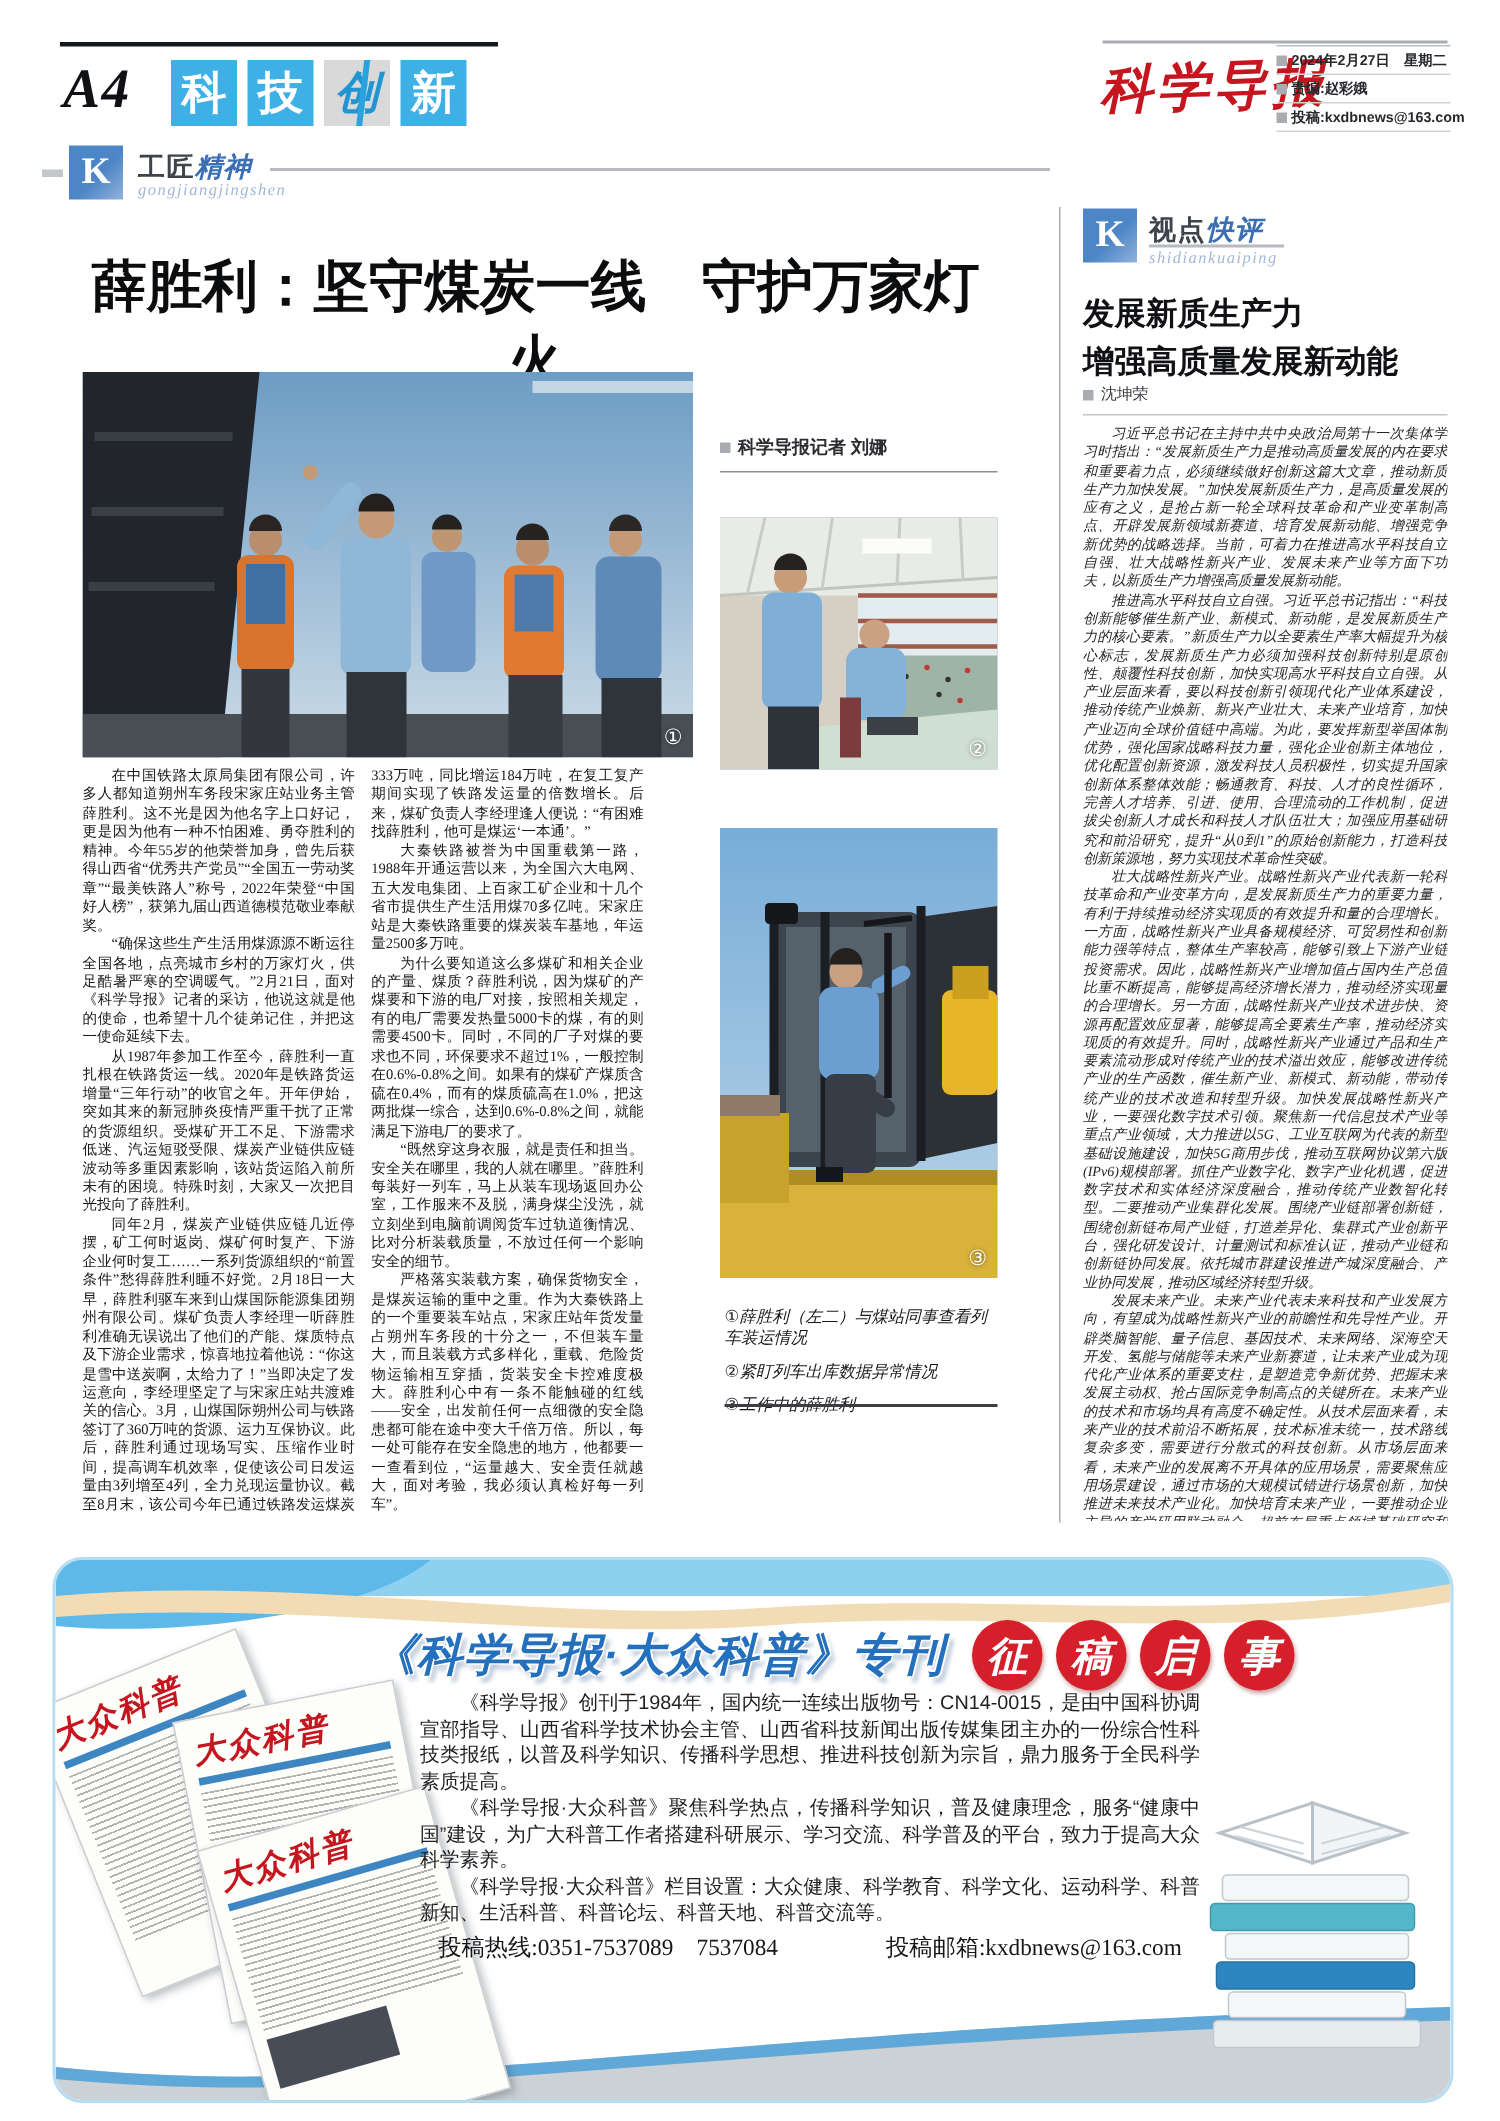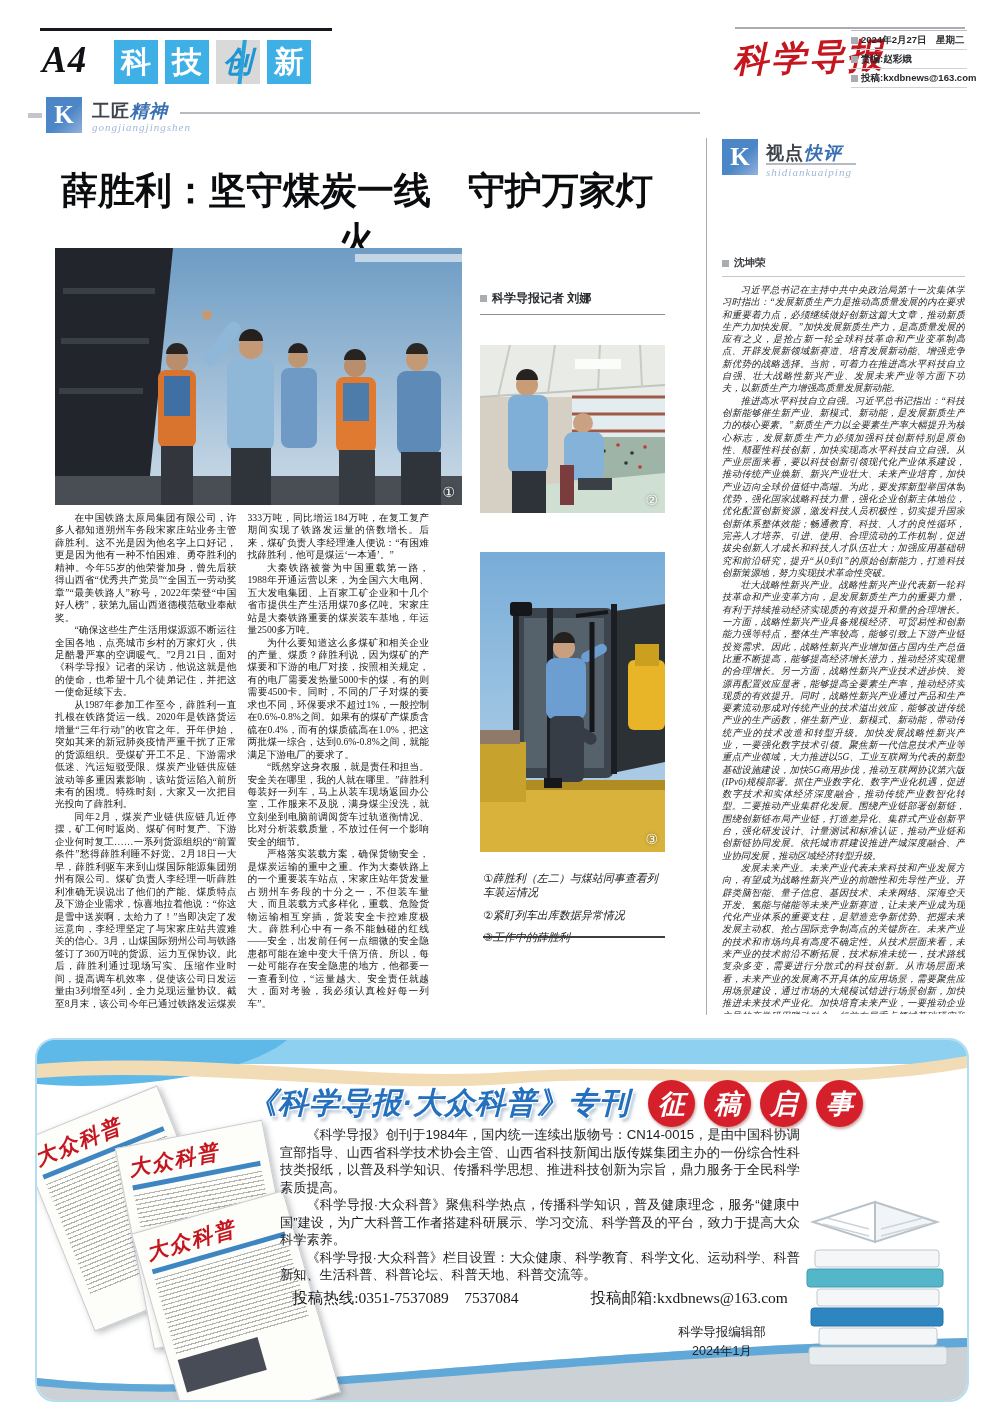--- a/index.html
+++ b/index.html
@@ -51,21 +51,21 @@
   .caption-rule{left:483px;top:936px;width:182px;height:2px;background:#3c3e41;}
   .main-body{left:55px;top:512px;width:374px;height:502px;column-count:2;column-gap:11px;column-fill:auto;
              font-size:9.7px;line-height:12.45px;text-align:justify;color:#17181a;overflow:hidden;}
   .main-body p{margin:0;text-indent:2em;}
   .divider-v{left:706px;top:138px;width:1px;height:877px;background:#a9adb2;}
 
   
   .cmt-title{left:722px;top:194px;width:243px;font-size:21px;font-weight:900;line-height:32px;
              color:#101114;font-family:"Liberation Sans","DejaVu Sans",sans-serif;}
   .cmt-byline{left:722px;top:256px;width:243px;display:flex;align-items:center;gap:5px;
-              font-size:10.5px;font-weight:700;color:#3a3c40;border-bottom:1px solid #c3c6ca;padding-bottom:6px;}
+              font-size:10.5px;font-weight:400;color:#3a3c40;border-bottom:1px solid #c3c6ca;padding-bottom:6px;}
   .cmt-body{left:722px;top:284px;width:243px;height:730px;font-size:9.4px;line-height:12.3px;
             text-align:justify;color:#232528;font-style:italic;overflow:hidden;}
   .cmt-body p{margin:0;text-indent:2em;}
 
   
   .ad{left:35px;top:1038px;width:930px;height:360px;border-radius:20px;background:#fff;
       border:2px solid #b5ddf2;overflow:hidden;}
   .ad .wave-top{position:absolute;left:0;top:0;width:930px;height:60px;}
   .ad .wave-bottom{position:absolute;left:0;bottom:0;width:930px;height:70px;}
   .papers{position:absolute;left:0px;top:40px;width:310px;height:310px;}
@@ -284,20 +284,24 @@
 
   <div class="abs divider-v"></div>
 
   <div class="abs kbox" style="left:722px;top:139px;">K</div>
   <div class="abs badge-title sans" style="left:766px;top:141px;">
     <span>视点</span><span class="script">快评</span>
   </div>
   <div class="abs badge-rule" style="left:766px;top:163px;width:90px;height:1.5px;"></div>
   <div class="abs badge-pinyin" style="left:766px;top:166px;">shidiankuaiping</div>
 
+  <div class="abs cmt-title">
+    <div>发展新质生产力</div>
+    <div>增强高质量发展新动能</div>
+  </div>
 
   <div class="abs cmt-byline sans">
     <span class="sq"></span>
     <span>沈坤荣</span>
   </div>
 
   <div class="abs cmt-body">
     <p>习近平总书记在主持中共中央政治局第十一次集体学习时指出：“发展新质生产力是推动高质量发展的内在要求和重要着力点，必须继续做好创新这篇大文章，推动新质生产力加快发展。”加快发展新质生产力，是高质量发展的应有之义，是抢占新一轮全球科技革命和产业变革制高点、开辟发展新领域新赛道、培育发展新动能、增强竞争新优势的战略选择。当前，可着力在推进高水平科技自立自强、壮大战略性新兴产业、发展未来产业等方面下功夫，以新质生产力增强高质量发展新动能。</p>
     <p>推进高水平科技自立自强。习近平总书记指出：“科技创新能够催生新产业、新模式、新动能，是发展新质生产力的核心要素。”新质生产力以全要素生产率大幅提升为核心标志，发展新质生产力必须加强科技创新特别是原创性、颠覆性科技创新，加快实现高水平科技自立自强。从产业层面来看，要以科技创新引领现代化产业体系建设，推动传统产业焕新、新兴产业壮大、未来产业培育，加快产业迈向全球价值链中高端。为此，要发挥新型举国体制优势，强化国家战略科技力量，强化企业创新主体地位，优化配置创新资源，激发科技人员积极性，切实提升国家创新体系整体效能；畅通教育、科技、人才的良性循环，完善人才培养、引进、使用、合理流动的工作机制，促进拔尖创新人才成长和科技人才队伍壮大；加强应用基础研究和前沿研究，提升“从0到1”的原始创新能力，打造科技创新策源地，努力实现技术革命性突破。</p>
     <p>壮大战略性新兴产业。战略性新兴产业代表新一轮科技革命和产业变革方向，是发展新质生产力的重要力量，有利于持续推动经济实现质的有效提升和量的合理增长。一方面，战略性新兴产业具备规模经济、可贸易性和创新能力强等特点，整体生产率较高，能够引致上下游产业链投资需求。因此，战略性新兴产业增加值占国内生产总值比重不断提高，能够提高经济增长潜力，推动经济实现量的合理增长。另一方面，战略性新兴产业技术进步快、资源再配置效应显著，能够提高全要素生产率，推动经济实现质的有效提升。同时，战略性新兴产业通过产品和生产要素流动形成对传统产业的技术溢出效应，能够改进传统产业的生产函数，催生新产业、新模式、新动能，带动传统产业的技术改造和转型升级。加快发展战略性新兴产业，一要强化数字技术引领。聚焦新一代信息技术产业等重点产业领域，大力推进以5G、工业互联网为代表的新型基础设施建设，加快5G商用步伐，推动互联网协议第六版(IPv6)规模部署。抓住产业数字化、数字产业化机遇，促进数字技术和实体经济深度融合，推动传统产业数智化转型。二要推动产业集群化发展。围绕产业链部署创新链，围绕创新链布局产业链，打造差异化、集群式产业创新平台，强化研发设计、计量测试和标准认证，推动产业链和创新链协同发展。依托城市群建设推进产城深度融合、产业协同发展，推动区域经济转型升级。</p>
@@ -351,24 +355,20 @@
       <p>《科学导报·大众科普》聚焦科学热点，传播科学知识，普及健康理念，服务“健康中国”建设，为广大科普工作者搭建科研展示、学习交流、科学普及的平台，致力于提高大众科学素养。</p>
       <p>《科学导报·大众科普》栏目设置：大众健康、科学教育、科学文化、运动科学、科普新知、生活科普、科普论坛、科普天地、科普交流等。</p>
     </div>
 
 
     <div class="ad-contacts">
       <span>投稿热线:0351-7537089　7537084</span>
       <span>投稿邮箱:kxdbnews@163.com</span>
     </div>
 
-    <div class="ad-sign">
-      <div>科学导报编辑部</div>
-      <div>2024年1月</div>
-    </div>
 
     <svg class="books" viewBox="0 0 172 185">
       <path d="M86,14 L24,34 L86,54 Z" fill="#ffffff" stroke="#b9c2c9" stroke-width="2"></path>
       <path d="M86,14 L148,34 L86,54 Z" fill="#f2f5f7" stroke="#b9c2c9" stroke-width="2"></path>
       <path d="M34,36 L80,48 M38,30 L80,41" stroke="#ccd4da" stroke-width="1.5"></path>
       <path d="M138,36 L92,48 M134,30 L92,41" stroke="#ccd4da" stroke-width="1.5"></path>
       <rect x="26" y="62" width="124" height="17" rx="3" fill="#f4f6f8" stroke="#c0c8cf"></rect>
       <rect x="18" y="81" width="136" height="18" rx="3" fill="#53b7c9" stroke="#3f9cad"></rect>
       <rect x="28" y="101" width="122" height="17" rx="3" fill="#f4f6f8" stroke="#c0c8cf"></rect>
       <rect x="22" y="120" width="132" height="18" rx="3" fill="#2e86c0" stroke="#2571a6"></rect>

